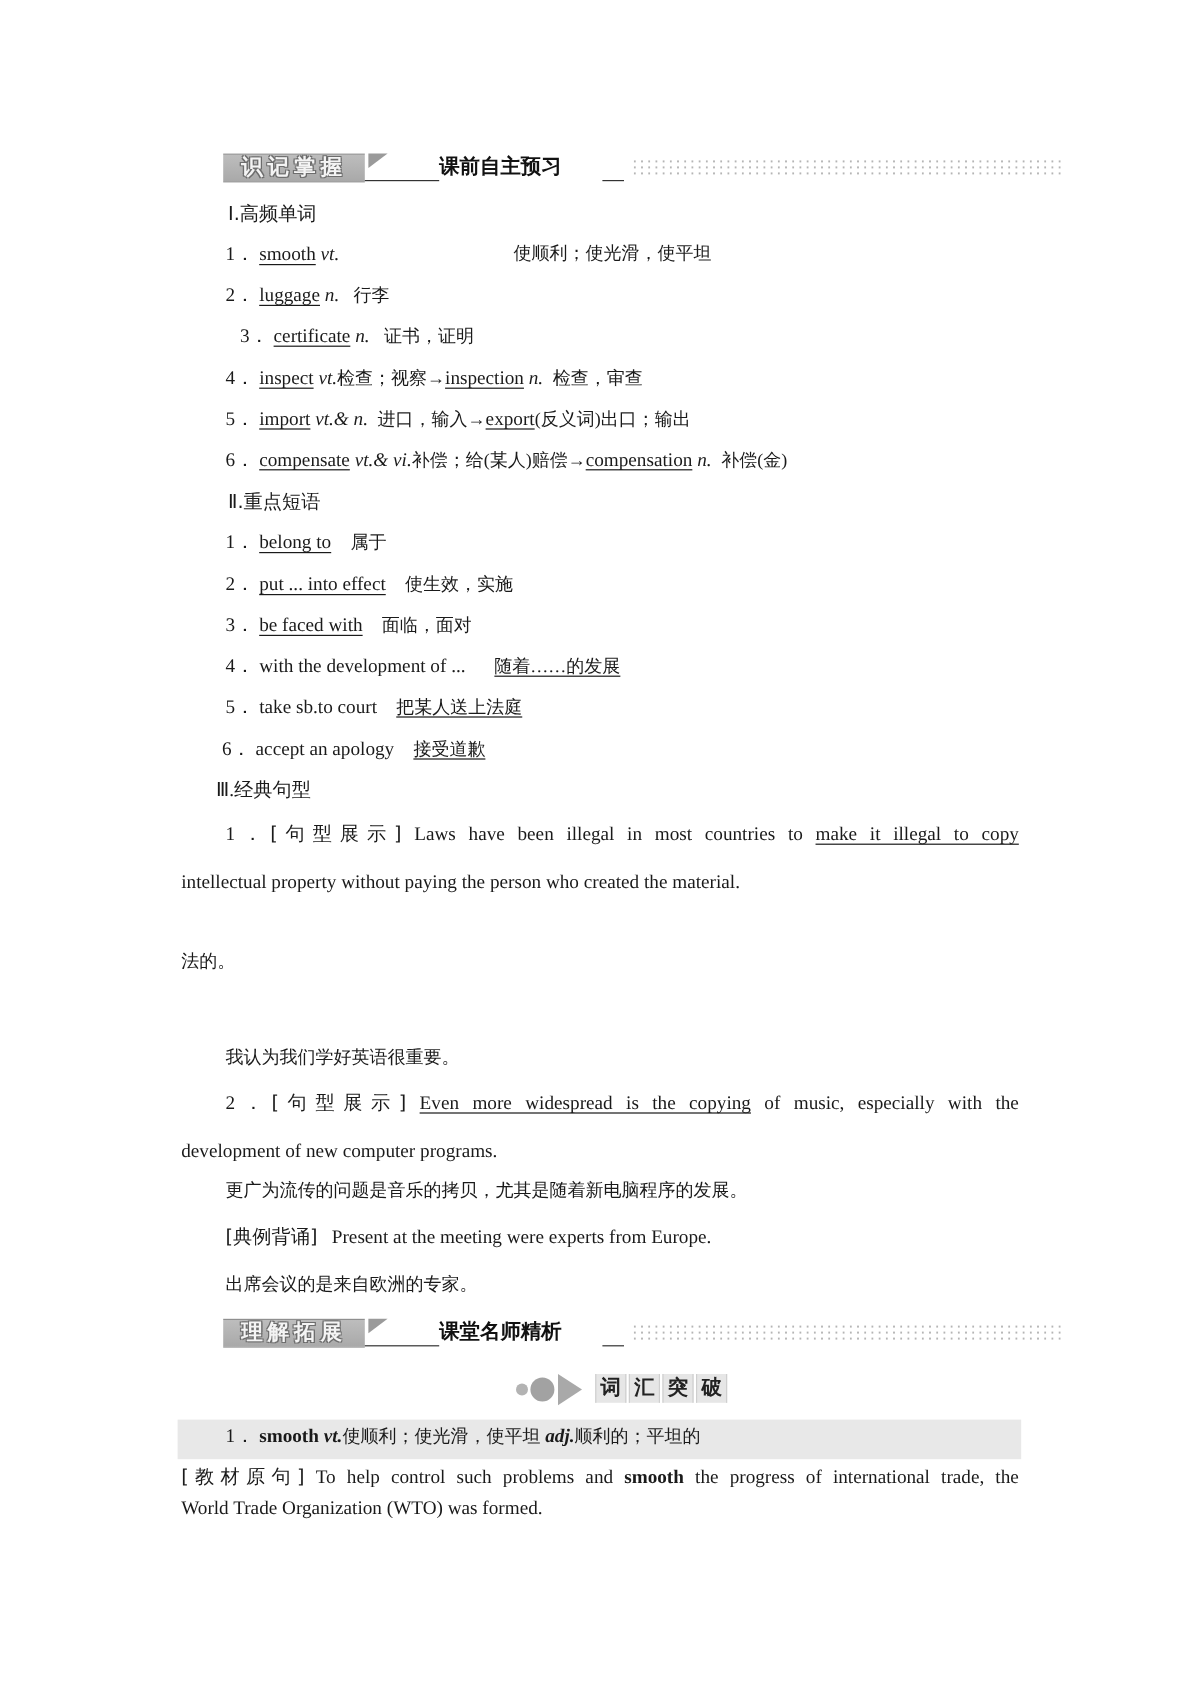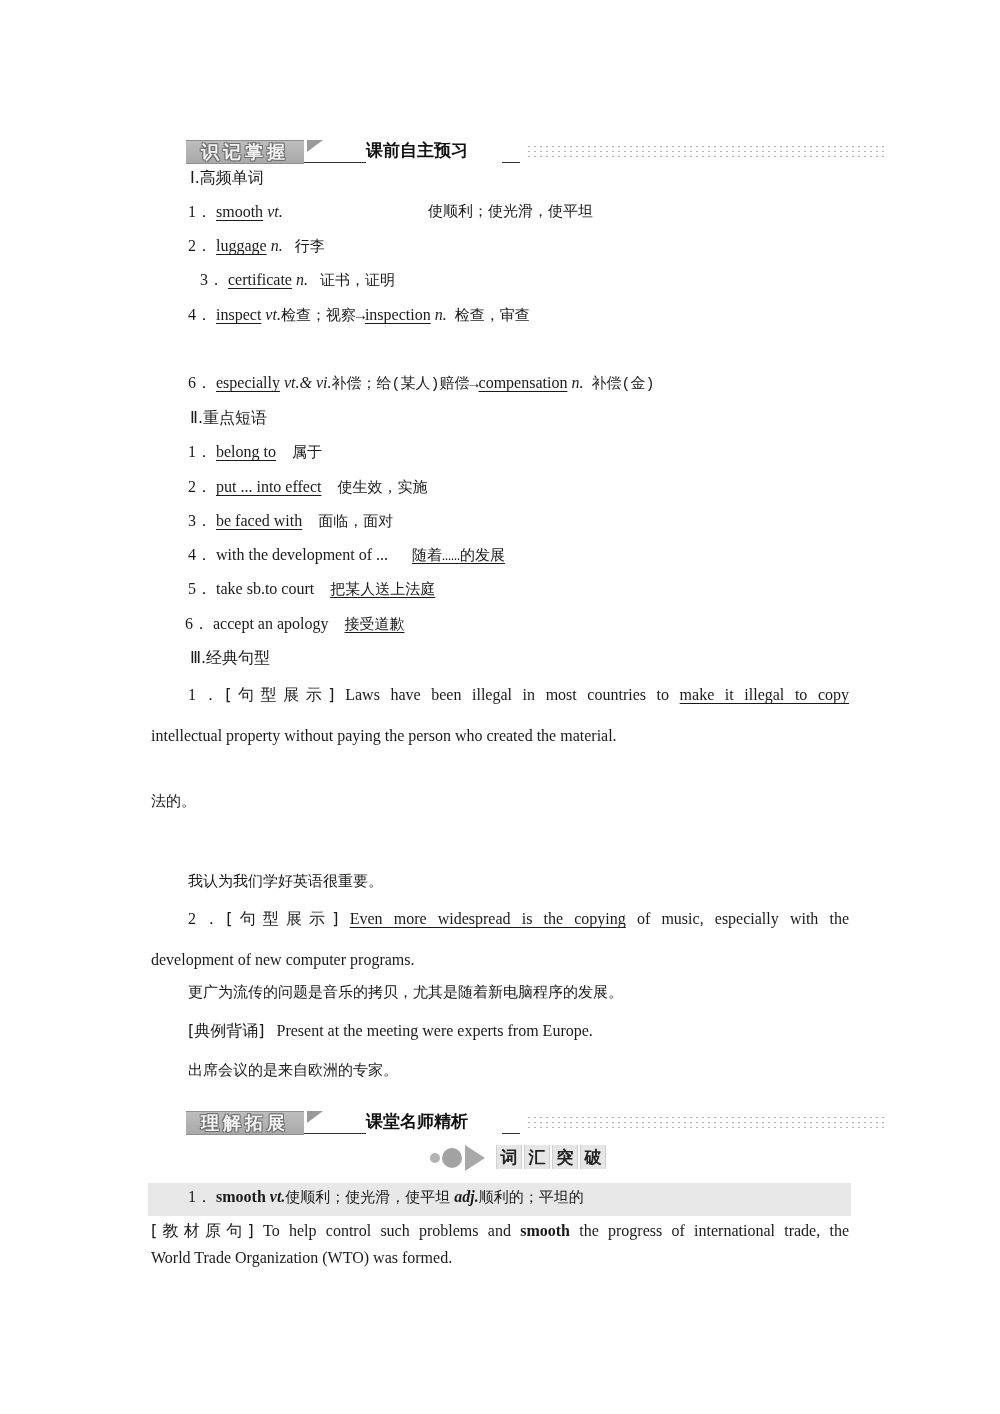--- a/index.html
+++ b/index.html
@@ -5,21 +5,21 @@
   html, body { margin: 0; padding: 0; background: #ffffff; }
   body {
     width: 1000px; height: 1414px; position: relative; overflow: hidden;
     font-family: "Liberation Serif", "DejaVu Serif", serif;
     color: #1a1a1a; font-size: 16px;
   }
   .page { position: absolute; left: 0; top: 0; width: 1000px; height: 1414px; }
   .abs { position: absolute; white-space: nowrap; }
 
   
-  .banner { position: absolute; left: 186px; width: 700px; height: 26px; margin-top: 12px; }
+  .banner { position: absolute; left: 186px; width: 700px; height: 26px; }
   .banner .badge {
     position: absolute; left: 0; top: 2px; width: 118px; height: 22px;
     background: linear-gradient(#bdbdbd, #a9a9a9);
     border-top: 1px solid #8f8f8f; border-bottom: 1px solid #8f8f8f;
     color: #f4f4f4; font-family: "DejaVu Sans", sans-serif; font-weight: bold;
     font-size: 18px; line-height: 22px; letter-spacing: 4px; text-align: center;
     text-shadow: 1px 1px 0 #6d6d6d, -1px -1px 0 #6d6d6d, 1px -1px 0 #6d6d6d, -1px 1px 0 #6d6d6d;
   }
   .banner .tri {
     position: absolute; left: 121px; top: 2px; width: 0; height: 0;
@@ -35,21 +35,21 @@
   .banner .dots {
     position: absolute; left: 340px; top: 6px; width: 360px; height: 15px;
     background-image: radial-gradient(#b5b5b5 0.8px, transparent 1px);
     background-size: 6px 5px;
   }
 
   .sec-head { font-family: "DejaVu Sans", sans-serif; font-size: 16px; }
   .u { text-decoration: underline; text-underline-offset: 3px; }
   .i { font-style: italic; }
   .b { font-weight: bold; }
-  .cn { font-family: Liberation Mono, monospace; font-size: 15px; }
+  .cn { font-family: Liberation Serif, serif; font-size: 15px; }
   .tag { font-family: "DejaVu Sans", sans-serif; font-size: 16px; }
   .para { position: absolute; left: 151px; width: 698px; line-height: 16px; }
   .justify { text-align: justify; text-align-last: justify; }
 
   .vocab-title { position: absolute; left: 420px; top: 1143px; height: 28px; width: 200px; }
   .vocab-title .dot1 { position: absolute; left: 10px; top: 10px; width: 10px; height: 10px; border-radius: 50%; background: #b3b3b3; }
   .vocab-title .dot2 { position: absolute; left: 22px; top: 5px; width: 20px; height: 20px; border-radius: 50%; background: #a2a2a2; }
   .vocab-title .arrow { position: absolute; left: 45px; top: 2px; width: 0; height: 0;
      border-left: 20px solid #a9a9a9; border-top: 13px solid transparent; border-bottom: 13px solid transparent; }
   .vocab-title .chars { position: absolute; left: 76px; top: 2px; display: flex; gap: 2px; }
@@ -98,24 +98,30 @@
   </div>
 
   <div class="abs" style="left:188px; top:305px;">
     <span>4．</span>
     <span class="u">inspect</span>
     <span class="i">vt.</span><span class="cn">检查；视察→</span><span class="u">inspection</span>
     <span class="i">n.</span>&nbsp;
     <span class="cn">检查，审查</span>
   </div>
 
+  <div class="abs" style="left:188px; top:339px;">
+    <span>5．</span>
+    <span class="u">import</span>
+    <span class="i">vt.&amp; n.</span>&nbsp;
+    <span class="cn">进口，输入→</span><span class="u">export</span><span class="cn">(反义词)出口；输出</span>
+  </div>
 
   <div class="abs" style="left:188px; top:373px;">
     <span>6．</span>
-    <span class="u">especially</span>
+    <span class="u">compensate</span>
     <span class="i">vt.&amp; vi.</span><span class="cn">补偿；给(某人)赔偿→</span><span class="u">compensation</span>
     <span class="i">n.</span>&nbsp;
     <span class="cn">补偿(金)</span>
   </div>
 
   <div class="abs sec-head" style="left:190px; top:408px;">Ⅱ.重点短语</div>
 
   <div class="abs" style="left:188px; top:442px;">
     <span>1．</span>
     <span class="u">belong to</span>&nbsp;&nbsp;&nbsp;
@@ -140,21 +146,21 @@
     <span>5．</span>
     <span>take sb.to court</span>&nbsp;&nbsp;&nbsp;
     <span class="cn u">把某人送上法庭</span>
   </div>
   <div class="abs" style="left:185px; top:614px;">
     <span>6．</span>
     <span>accept an apology</span>&nbsp;&nbsp;&nbsp;
     <span class="cn u">接受道歉</span>
   </div>
 
-  <div class="abs sec-head" style="left:190px; top:648px;">Ⅲ.经典句型</div>
+  <div class="abs sec-head" style="left:180px; top:648px;font-family:Liberation Serif, serif;">Ⅲ.经典句型</div>
 
   <div class="para justify" style="left:188px; width:661px; top:687px;">
     <span>1．</span><span class="tag">[句型展示]</span>
     <span>Laws have been illegal in most countries to</span>
     <span class="u">make it illegal to copy</span>
   </div>
   <div class="abs" style="left:151px; top:727px;">intellectual property without paying the person who created the material.</div>
   <div class="abs cn" style="left:151px; top:792px;">法的。</div>
   <div class="abs cn" style="left:188px; top:872px;">我认为我们学好英语很重要。</div>
 

